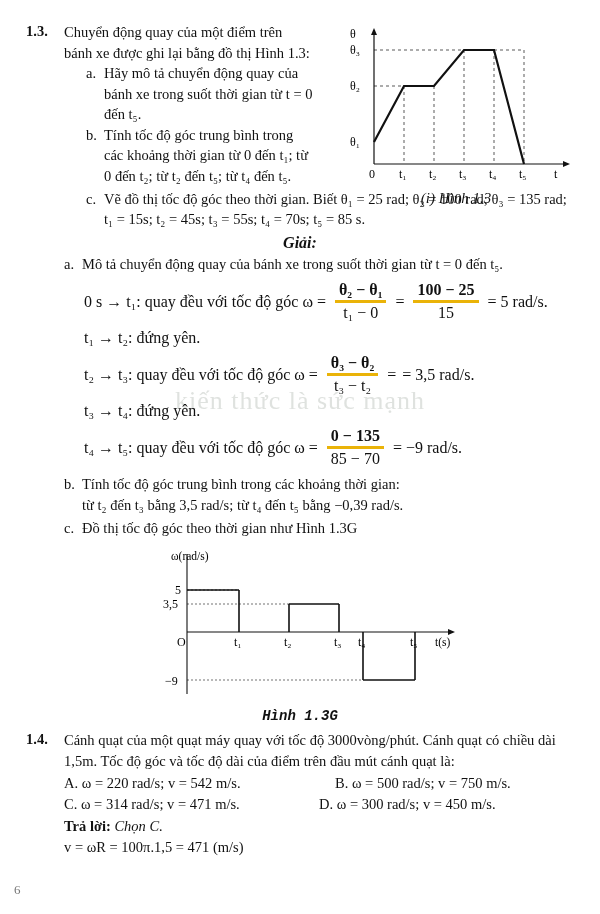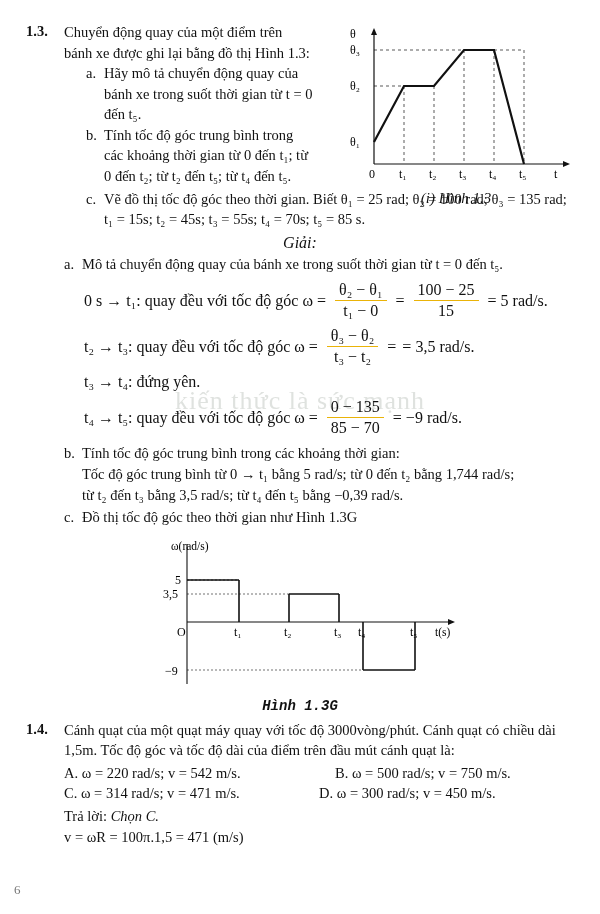--- a/index.html
+++ b/index.html
@@ -28,31 +28,31 @@
 
   .row { display:flex; }
   .num { width:38px; flex:0 0 38px; font-weight:bold; font-size:14.5px; padding-top:1px;}
   .body { flex:1 1 auto; font-size:14.5px; line-height:1.42; }
 
   .sub { display:flex; margin-left:22px; }
   .sublbl { width:18px; flex:0 0 18px; }
   .subtxt { flex:1 1 auto; }
 
   .center { text-align:center; }
-  .bold { font-weight:normal;text-align:center; }
+  .bold { font-weight:bold;text-align:center; }
   .ital { font-style:italic; }
 
   
   .fig1wrap { position:absolute; right:26px; top:24px; width:236px; }
   .fig1cap { text-align:center; font-size:15px; margin-top:2px;}
   .fig1cap .it { font-style:italic; }
 
   .eqline { display:flex; align-items:center; gap:6px; flex-wrap:nowrap; }
   .frac { display:inline-flex; flex-direction:column; align-items:center; vertical-align:middle; margin:0 3px;}
-  .frac .top { border-bottom:1px solid #eab308; padding:0 4px 1px 4px; }
+  .frac .top { border-bottom:3px solid #eab308; padding:0 4px 1px 4px;font-weight:bold; }
   .frac .bot { padding:1px 4px 0 4px;text-align:center; }
   .ind1 { margin-left:58px; }
   .tight { margin-top:7px; }
 
   .fig2wrap { margin-top:8px; }
   .fig2cap { text-align:center; font-weight:bold; font-style:italic; font-size:14px; margin-top:2px;font-family:Liberation Mono, monospace;}
 
   .mcq { display:flex; margin-left:0px; }
   .mcq > div { width:50%; }
 
@@ -150,20 +150,21 @@
         <span class="bot">t₁ − 0</span>
       </span>
       <span>=</span>
       <span class="frac">
         <span class="top">100 − 25</span>
         <span class="bot">15</span>
       </span>
       <span>= 5 rad/s.</span>
     </div>
 
+    <div class="ind1 tight">t₁ → t₂: đứng yên.</div>
 
     <div class="ind1 eqline tight">
       <span>t₂ → t₃: quay đều với tốc độ góc ω =</span>
       <span class="frac">
         <span class="top">θ₃ − θ₂</span>
         <span class="bot">t₃ − t₂</span>
       </span>
       <span>=</span>
       <span>= 3,5 rad/s.</span>
     </div>
@@ -179,21 +180,20 @@
       <span>= −9 rad/s.</span>
     </div>
 
     <div class="row" style="margin-top:6px;">
       <div class="num"></div>
       <div class="body">
         <div class="sub" style="margin-left:0;">
           <div class="sublbl">b.</div>
           <div class="subtxt">Tính tốc độ góc trung bình trong các khoảng thời gian:</div>
         </div>
-        <div style="margin-left:18px;">Tốc độ góc trung bình từ 0 → t₁ bằng 5 rad/s; từ 0 đến t₂ bằng 1,744 rad/s;</div>
         <div style="margin-left:18px;">từ t₂ đến t₃ bằng 3,5 rad/s; từ t₄ đến t₅ bằng −0,39 rad/s.</div>
         <div class="sub" style="margin-left:0;margin-top:2px;">
           <div class="sublbl">c.</div>
           <div class="subtxt">Đồ thị tốc độ góc theo thời gian như Hình 1.3G</div>
         </div>
       </div>
     </div>
 
     <div class="fig2wrap">
       <div style="display:flex;justify-content:center;">

